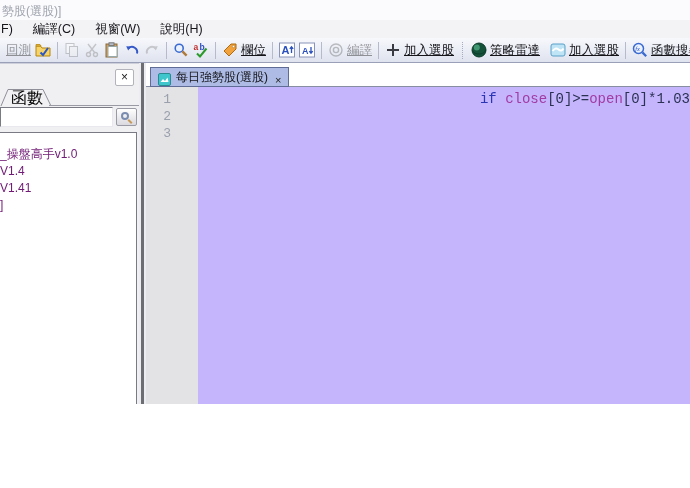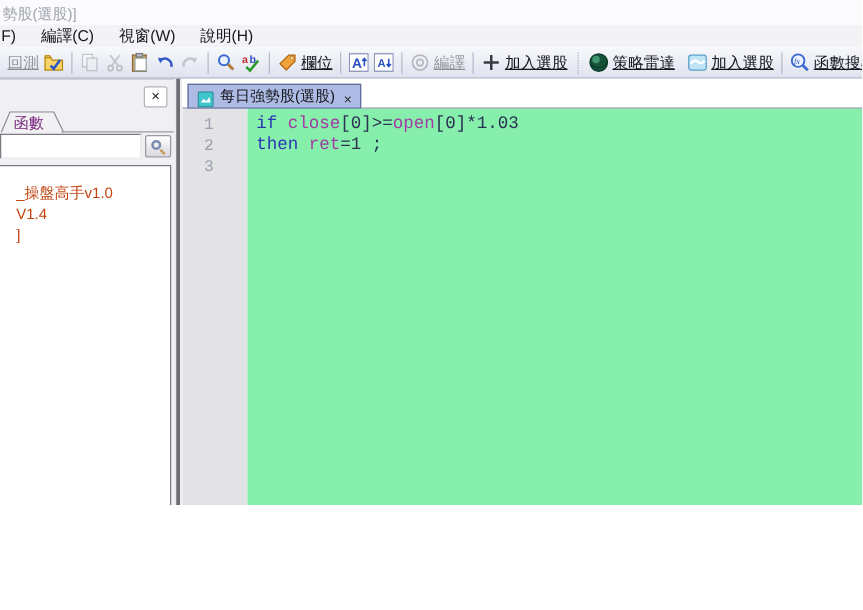--- a/index.html
+++ b/index.html
@@ -25,47 +25,47 @@
   .tsep { width:1px; height:17px; background:#b6bacb; margin:0 4px; flex:0 0 auto; }
   .tsep-dotted { width:0; height:17px; border-left:1px dotted #a8acc0; margin:0 6px; flex:0 0 auto; }
   .icon16 { width:16px; height:16px; display:block; flex:0 0 auto; }
 
   
   .sidebar { position:absolute; left:0; top:63px; width:139px; bottom:0; background:#f0f0f3; border-top:1px solid #cdd0da; }
   .panel-close { position:absolute; top:5px; right:5px; width:19px; height:17px; background:#fff;
                  border:1px solid #b3b3bb; border-radius:2px; font-size:12px; line-height:15px;
                  text-align:center; color:#222; cursor:default; }
   .func-tab { position:absolute; left:0; top:25px; width:52px; height:17px; }
-  .func-tab-label { position:absolute; left:11px; top:26px; font-size:12px; line-height:16px; color:#701a75; }
+  .func-tab-label { position:absolute; left:11px; top:26px; font-size:16px; line-height:16px; color:#000000; }
   .tab-baseline { position:absolute; left:49px; right:0; top:41px; height:1px; background:#9a9aa4; }
   .func-search-input { position:absolute; left:0; top:43px; width:113px; height:20px; background:#fff;
                        border:1px solid; border-color:#7a7a85 #e8e8ee #e8e8ee #7a7a85; font-size:12px; padding:0 3px;
                        font-family:"Liberation Sans", sans-serif; }
   .func-search-btn { position:absolute; left:116px; top:44px; width:21px; height:18px;
                      background:linear-gradient(#ffffff,#d9d9df); border:1px solid #9a9aa4; border-radius:2px; cursor:default; }
   .mag { position:absolute; left:4px; top:3px; width:8px; height:8px; border:2px solid #7a8cb0; border-radius:50%; }
   .mag-handle { position:absolute; left:12px; top:10px; width:2px; height:5px; background:#c89a5a; transform:rotate(-45deg); }
   .func-list { position:absolute; left:-2px; top:68px; width:139px; bottom:-2px; background:#fff;
                border:1px solid #7a7a85; padding-top:13px; overflow:hidden; }
-  .list-item { height:17px; line-height:17px; font-size:12px; color:#c2410c; padding-left:14px; white-space:nowrap; cursor:default; }
+  .list-item { height:17px; line-height:17px; font-size:12px; color:#701a75; padding-left:1px; white-space:nowrap; cursor:default; }
 
   
   .vsplit-light { position:absolute; left:139px; top:63px; width:7px; bottom:0; background:#ecedf1; }
   .vsplit-dark  { position:absolute; left:141px; top:63px; width:3px; bottom:0; background:#6d6d74; }
 
   
   .editor { position:absolute; left:146px; top:63px; right:0; bottom:0; background:#fff; }
   .etabbar { position:absolute; left:0; top:0; right:0; height:24px; background:#fff; border-bottom:1px solid #888ea2; }
   .etab { position:absolute; left:4px; top:4px; height:20px; background:#aebce5; border:1px solid #5f6c96;
           display:flex; align-items:flex-end; gap:5px; padding:0 7px; font-size:12px; color:#15151a; cursor:default; }
   .etab-close { font-size:11px; color:#222; margin-left:2px; cursor:default; }
   .gutter { position:absolute; left:0; top:24px; width:52px; bottom:0; background:#e3e3e6; padding-top:4px; }
   .gut-num { height:17px; line-height:17px; text-align:right; padding-right:27px;
              font-family:"Liberation Mono","DejaVu Sans Mono",monospace; font-size:13px; color:#9aa0ac; }
-  .code-area { position:absolute; left:52px; top:24px; right:0; bottom:0; background:#86efac; padding:4px 16px 0 7px; cursor:text; }
+  .code-area { position:absolute; left:52px; top:24px; right:0; bottom:0; background:#c4b5fd; padding:4px 0 0 7px; cursor:text;text-align:right; }
   .code-line { height:17px; line-height:17px; white-space:pre;
                font-family:"Liberation Mono","DejaVu Sans Mono",monospace; font-size:14px; }
   .kw { color:#2a35b5; }
   .fn { color:#a23ba3; }
   .op { color:#2b3152; }
 </style>
 </head>
 <body>
 
 <div id="screen">
@@ -232,20 +232,21 @@
 
     <input class="func-search-input" type="text" value="" style="">
     <div class="func-search-btn">
       <span class="mag"></span>
       <span class="mag-handle"></span>
     </div>
 
     <div class="func-list">
       <div class="list-item">_操盤高手v1.0</div>
       <div class="list-item">V1.4</div>
+      <div class="list-item">V1.41</div>
       <div class="list-item">]</div>
     </div>
   </div>
 
   <div class="vsplit-light"></div>
   <div class="vsplit-dark"></div>
 
   <div class="editor">
     <div class="etabbar">
       <div class="etab">
@@ -259,17 +260,16 @@
     </div>
 
     <div class="gutter">
       <div class="gut-num">1</div>
       <div class="gut-num">2</div>
       <div class="gut-num">3</div>
     </div>
 
     <div class="code-area">
       <div class="code-line"><span class="kw">if </span><span class="fn">close</span><span class="op">[0]&gt;=</span><span class="fn">open</span><span class="op">[0]*1.03</span></div>
-      <div class="code-line"><span class="kw">then </span><span class="fn">ret</span><span class="op">=1 ;</span></div>
     </div>
   </div>
 
 </div>
 
 </body></html>

